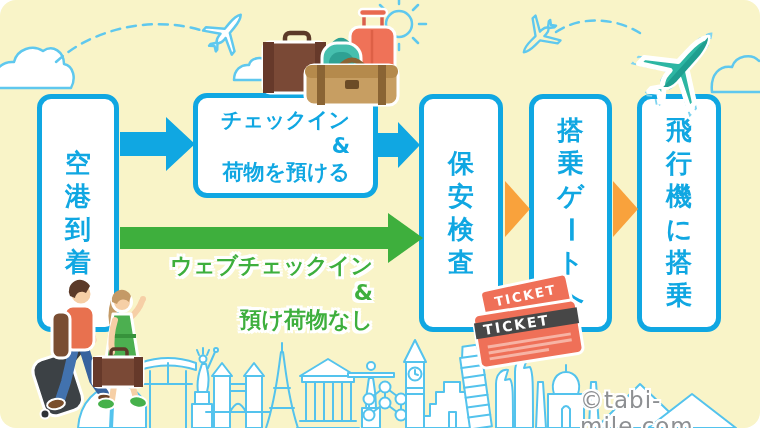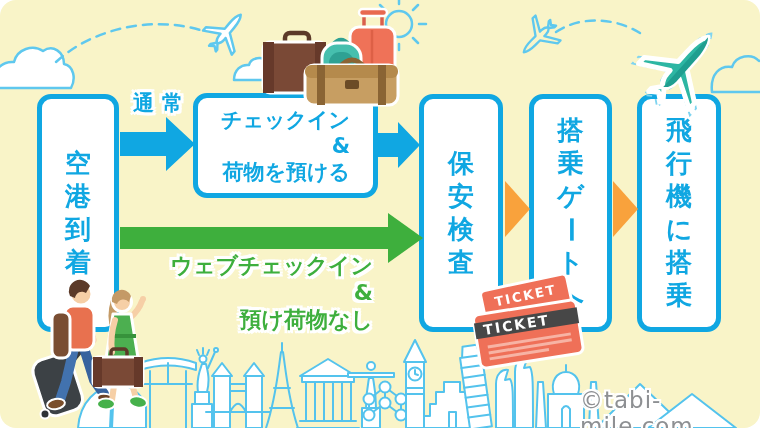--- a/index.html
+++ b/index.html
@@ -155,21 +155,20 @@
   </div>
 
   <svg class="layer" viewBox="0 0 760 428">
     <polygon fill="#10A7E2" points="120,132 166,132 166,117 195,144 166,171 166,156 120,156"></polygon>
     <polygon fill="#10A7E2" points="376,133 398,133 398,122 420,145 398,168 398,157 376,157"></polygon>
     <polygon fill="#3EAF3D" points="120,227 388,227 388,213 423,238 388,263 388,249 120,249"></polygon>
     <polygon fill="#F9A23C" points="505,181 530,209 505,237"></polygon>
     <polygon fill="#F9A23C" points="613,181 638,209 613,237"></polygon>
   </svg>
 
-  <div class="route-label route-normal">通常</div>
   <div class="route-label route-web">ウェブチェックイン
 &amp;
 預け荷物なし</div>
 
   <svg class="layer" viewBox="0 0 760 428">
 
     <g stroke-linejoin="round">
       <g>
         <path d="M364,30 L364,14 M382,30 L382,14" stroke="#D95F4C" stroke-width="3.5" fill="none"></path>
         <rect x="359" y="9" width="28" height="7" rx="3.5" fill="#E8694F" stroke="#ffffff" stroke-width="2.5"></rect>

